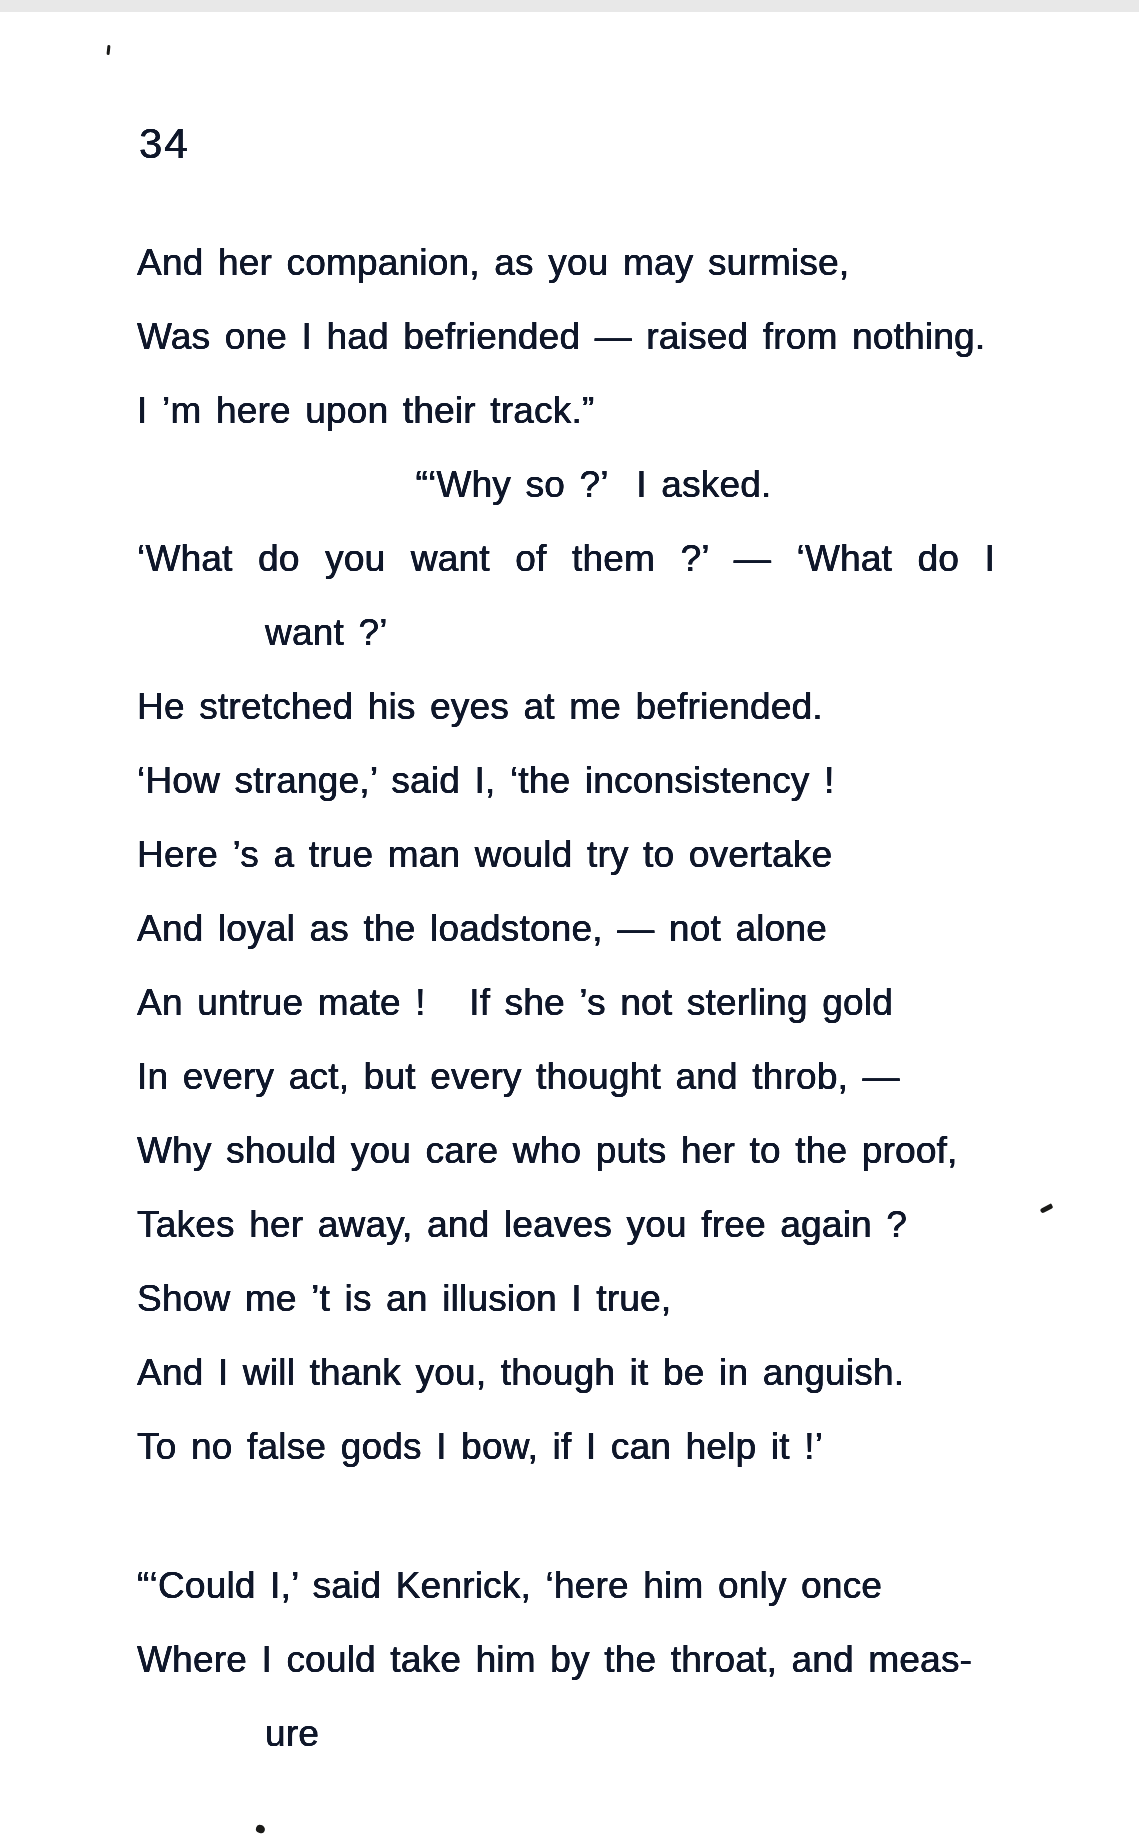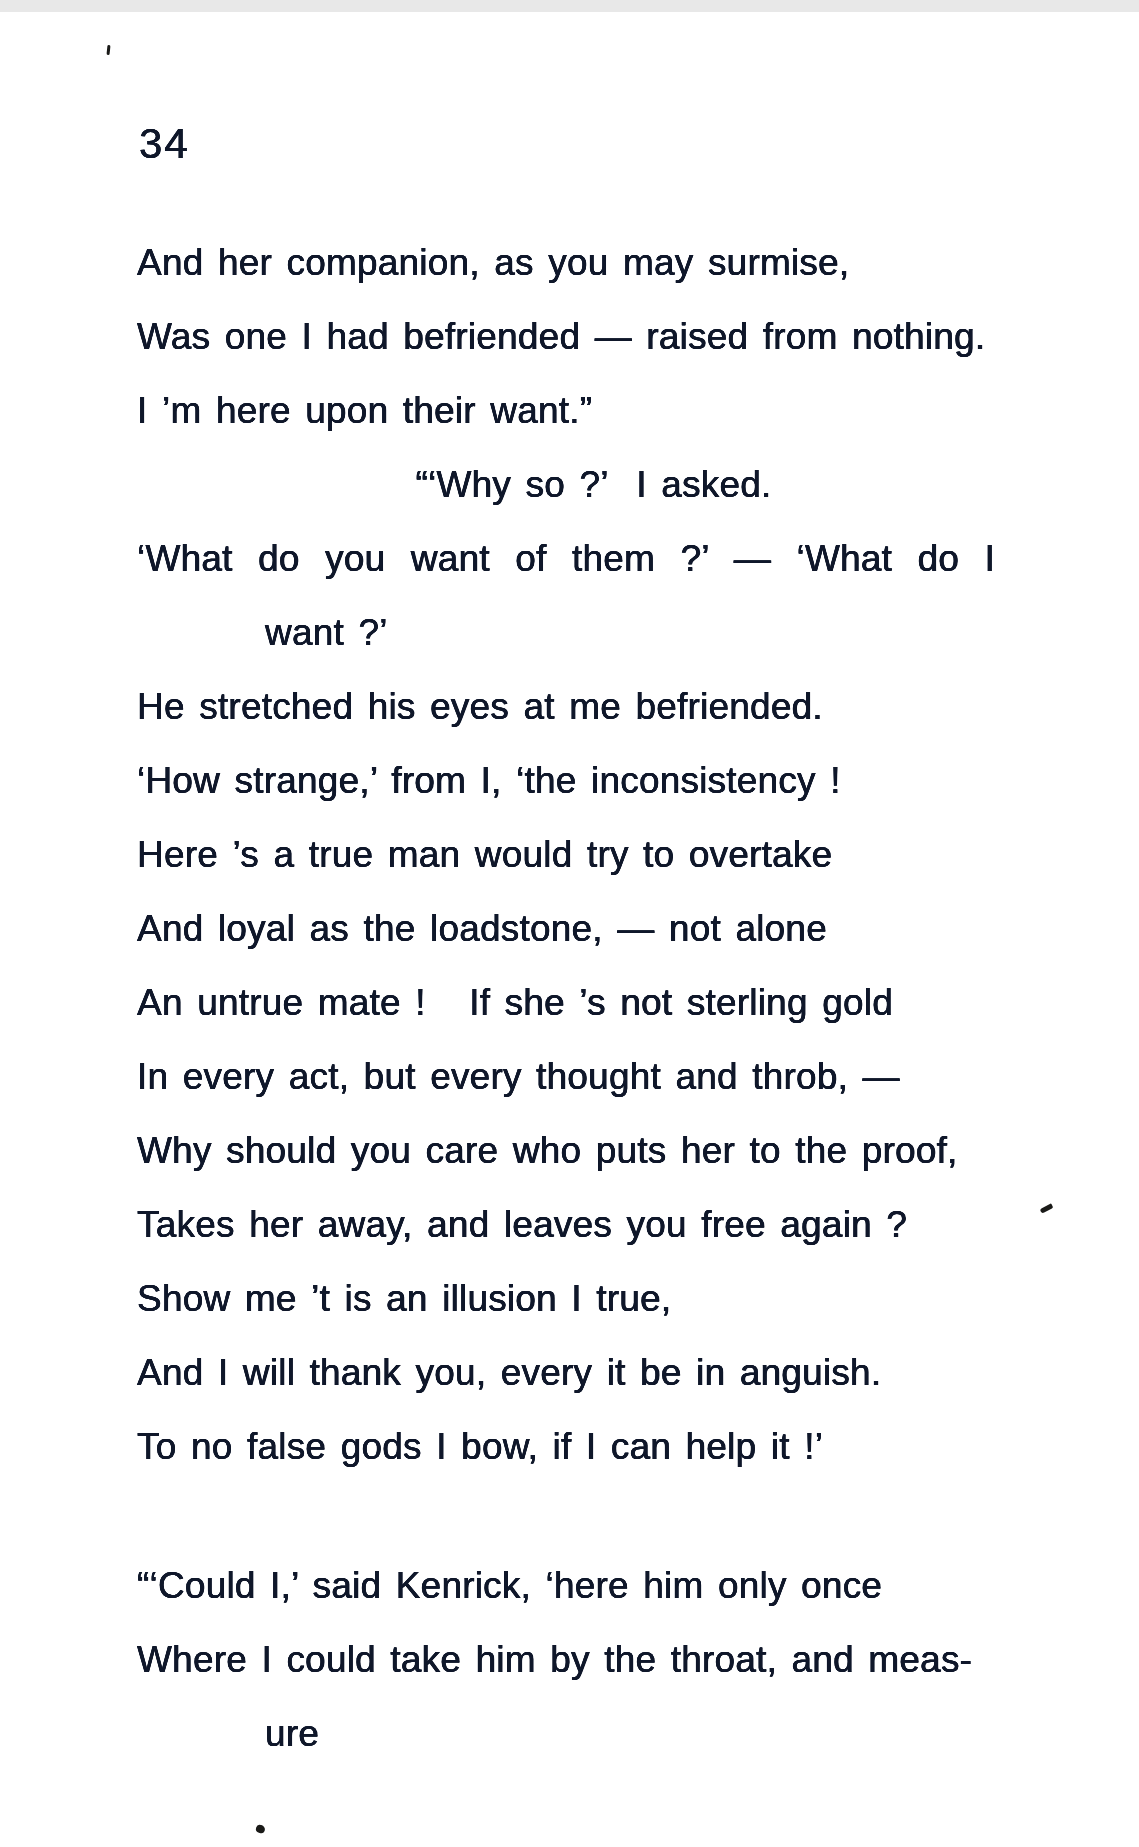--- a/index.html
+++ b/index.html
@@ -102,34 +102,34 @@
 <div class="page">
 
   <div class="header">
     <span class="folio ink">34</span>
   </div>
 
   <div class="poem ink" id="poem">
 
   <div class="line">And her companion, as you may surmise,</div>
       <div class="line">Was one I had befriended — raised from nothing.</div>
-      <div class="line">I ’m here upon their want.”</div>
+      <div class="line">I ’m here upon their track.”</div>
       <div class="line right">“‘Why so ?’  I asked.</div>
       <div class="line wide">‘What do you want of them ?’ — ‘What do I</div>
       <div class="line indent">want ?’</div>
       <div class="line">He stretched his eyes at me befriended.</div>
-      <div class="line">‘How strange,’ from I, ‘the inconsistency !</div>
+      <div class="line">‘How strange,’ said I, ‘the inconsistency !</div>
       <div class="line">Here ’s a true man would try to overtake</div>
       <div class="line">And loyal as the loadstone, — not alone</div>
       <div class="line">An untrue mate !   If she ’s not sterling gold</div>
       <div class="line">In every act, but every thought and throb, —</div>
       <div class="line">Why should you care who puts her to the proof,</div>
       <div class="line">Takes her away, and leaves you free again ?</div>
       <div class="line">Show me ’t is an illusion I true,</div>
-      <div class="line">And I will thank you, every it be in anguish.</div>
+      <div class="line">And I will thank you, though it be in anguish.</div>
       <div class="line">To no false gods I bow, if I can help it !’</div>
       <div class="line stanza">“‘Could I,’ said Kenrick, ‘here him only once</div>
       <div class="line">Where I could take him by the throat, and meas-</div>
       <div class="line indent">ure</div>
     </div>
 
   <div class="speck speck-top"></div>
   <div class="speck speck-right"></div>
   <div class="speck speck-bottom"></div>
 

